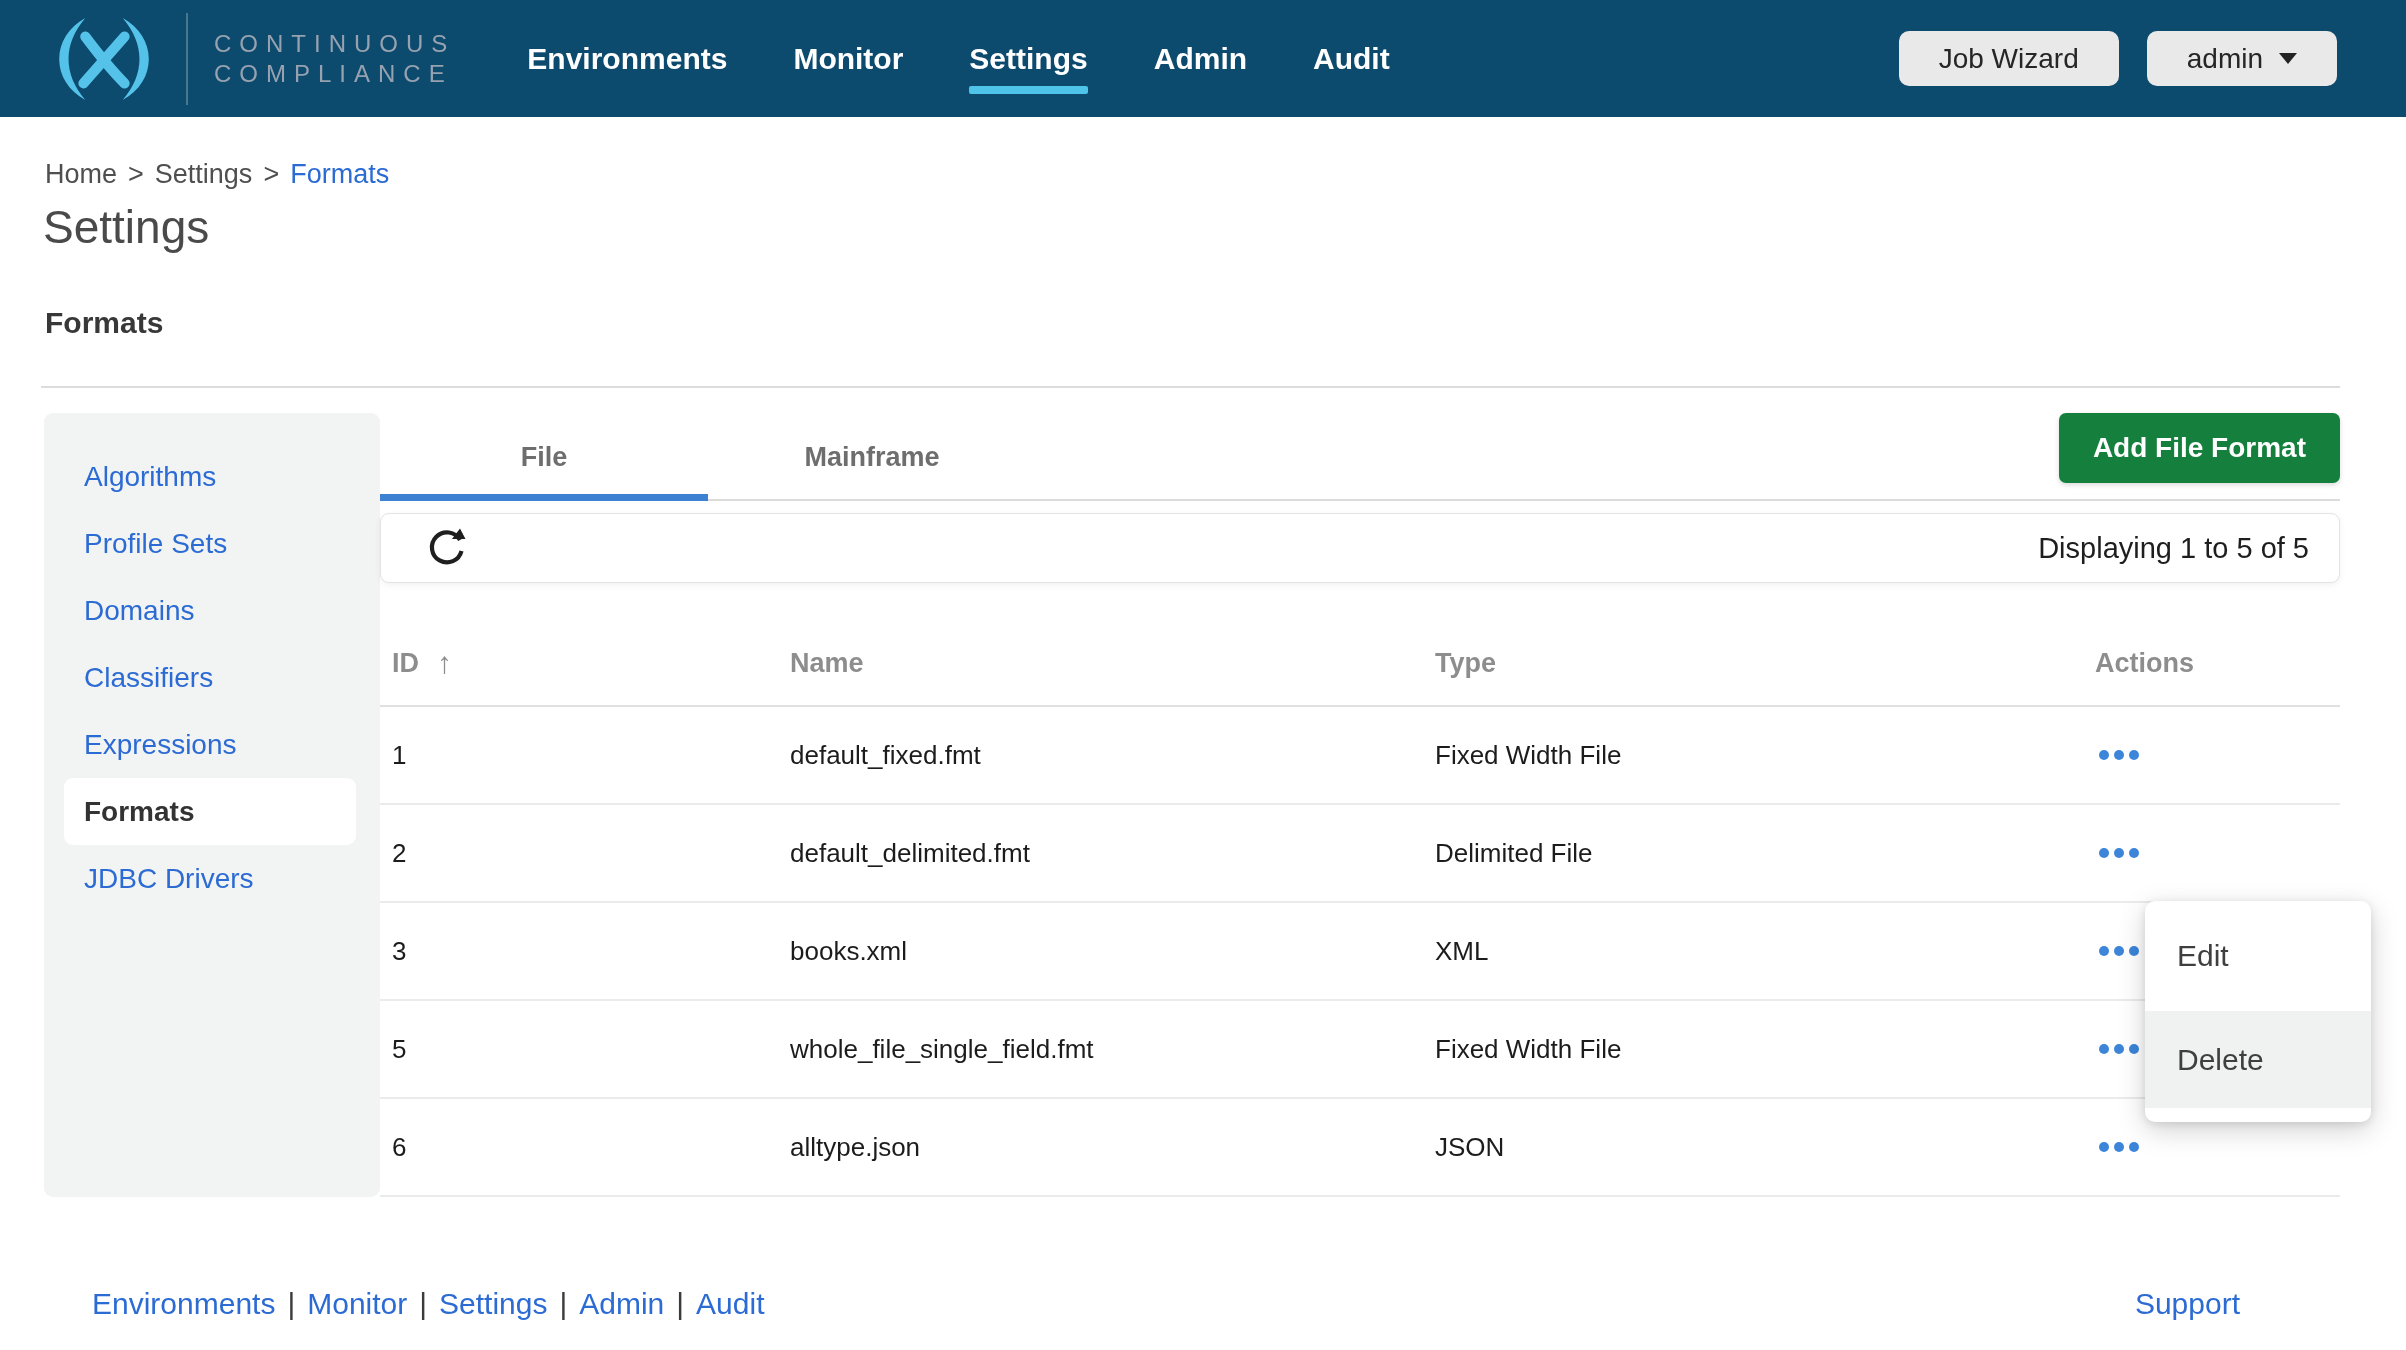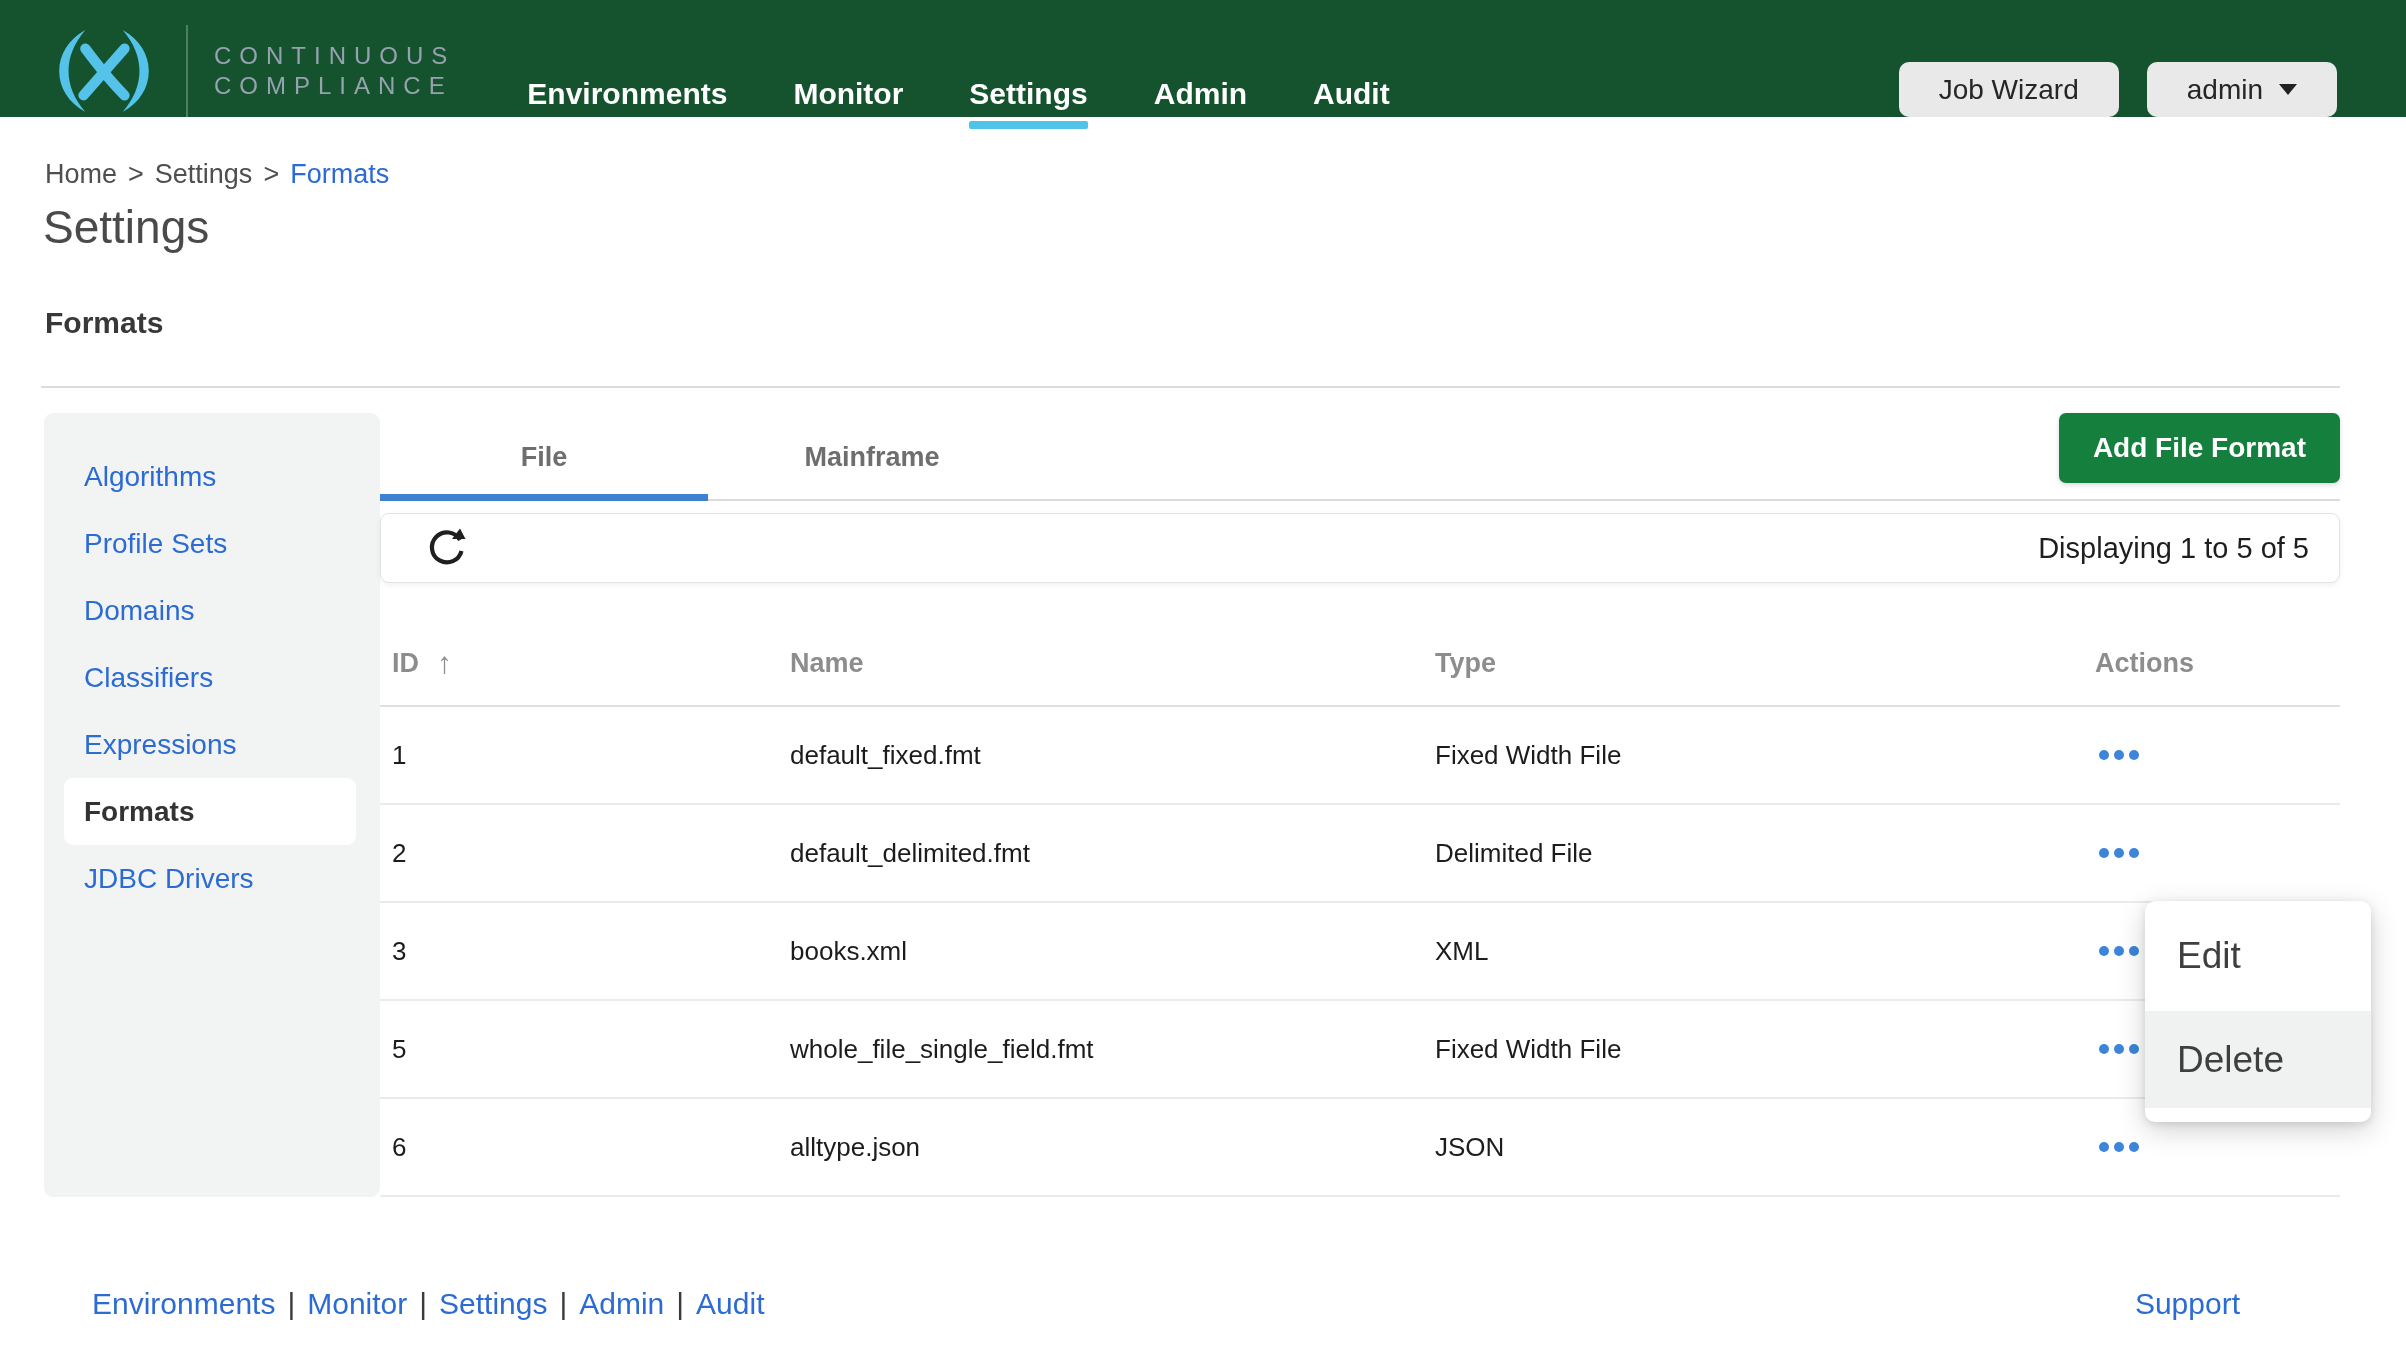--- a/index.html
+++ b/index.html
@@ -2,21 +2,21 @@
 <html><head>
 <meta charset="utf-8">
 <style>
   html,body{margin:0;padding:0;background:#fff;}
   *{box-sizing:border-box;}
   .screen{
     position:relative;width:2406px;height:1350px;background:#fff;overflow:hidden;
     font-family:"Liberation Sans","DejaVu Sans",sans-serif;color:#1c1c1c;
   }
   
-  .navbar{height:117px;background:#14532d;display:flex;align-items:flex-end;padding:0 69px 0 48px;}
+  .navbar{height:117px;background:#0c4a6e;display:flex;align-items:center;padding:0 69px 0 48px;}
   .brand{display:flex;align-items:center;}
   .logo-svg{width:112px;height:88px;flex:none;}
   .brand-divider{width:2px;height:92px;background:rgba(255,255,255,.25);margin:0 26px;}
   .brand-text{font-size:24px;letter-spacing:8px;color:#97a2b0;line-height:30px;font-weight:400;}
   .nav-items{display:flex;gap:66px;margin-left:72px;}
   .nav-item{position:relative;color:#fff;font-size:30px;font-weight:700;cursor:pointer;text-decoration:none;padding:6px 0;}
   .nav-item.active::after{content:"";position:absolute;left:0;right:0;bottom:-12px;height:8px;background:#4fc3e8;border-radius:2px;}
   .nav-right{margin-left:auto;display:flex;gap:28px;align-items:center;}
   .btn-gray{height:55px;padding:0 40px;background:#e9e9e9;border:none;border-radius:10px;
     font-size:28px;color:#262626;display:flex;align-items:center;gap:16px;cursor:pointer;
@@ -56,21 +56,21 @@
   .tbl-row{height:98px;display:grid;grid-template-columns:410px 645px 600px 1fr;align-items:center;
     font-size:26px;color:#1c1c1c;border-bottom:2px solid #ebebeb;}
   .cell-id{padding-left:12px;display:flex;align-items:center;gap:18px;}
   .cell-actions{padding-left:60px;}
   .sort-arrow{font-size:30px;font-weight:400;color:#8d8d8d;}
   .dots-btn{background:none;border:none;display:flex;gap:5px;cursor:pointer;padding:6px 4px;}
   .dot{width:10px;height:10px;border-radius:50%;background:#3c85d9;}
   
   .context-menu{position:absolute;left:2145px;top:901px;width:226px;background:#fff;border-radius:10px;
     box-shadow:0 8px 28px rgba(0,0,0,.18),0 2px 8px rgba(0,0,0,.10);overflow:hidden;padding-bottom:14px;z-index:10;}
-  .menu-item{display:flex;align-items:center;padding-left:32px;font-size:37px;color:#3f3f3f;cursor:pointer;}
+  .menu-item{display:flex;align-items:center;padding-left:32px;font-size:30px;color:#3f3f3f;cursor:pointer;}
   .menu-item.edit{height:110px;}
   .menu-item.delete{height:97px;background:#f0f1f1;}
   
   .footer{position:absolute;left:92px;right:166px;top:1287px;display:flex;justify-content:space-between;align-items:center;font-size:30px;}
   .footer-links{display:flex;align-items:center;gap:12px;}
   .f-link{color:#2b6bd3;text-decoration:none;cursor:pointer;}
   .f-sep{color:#3b3b3b;}
 </style>
 </head>
 <body>

